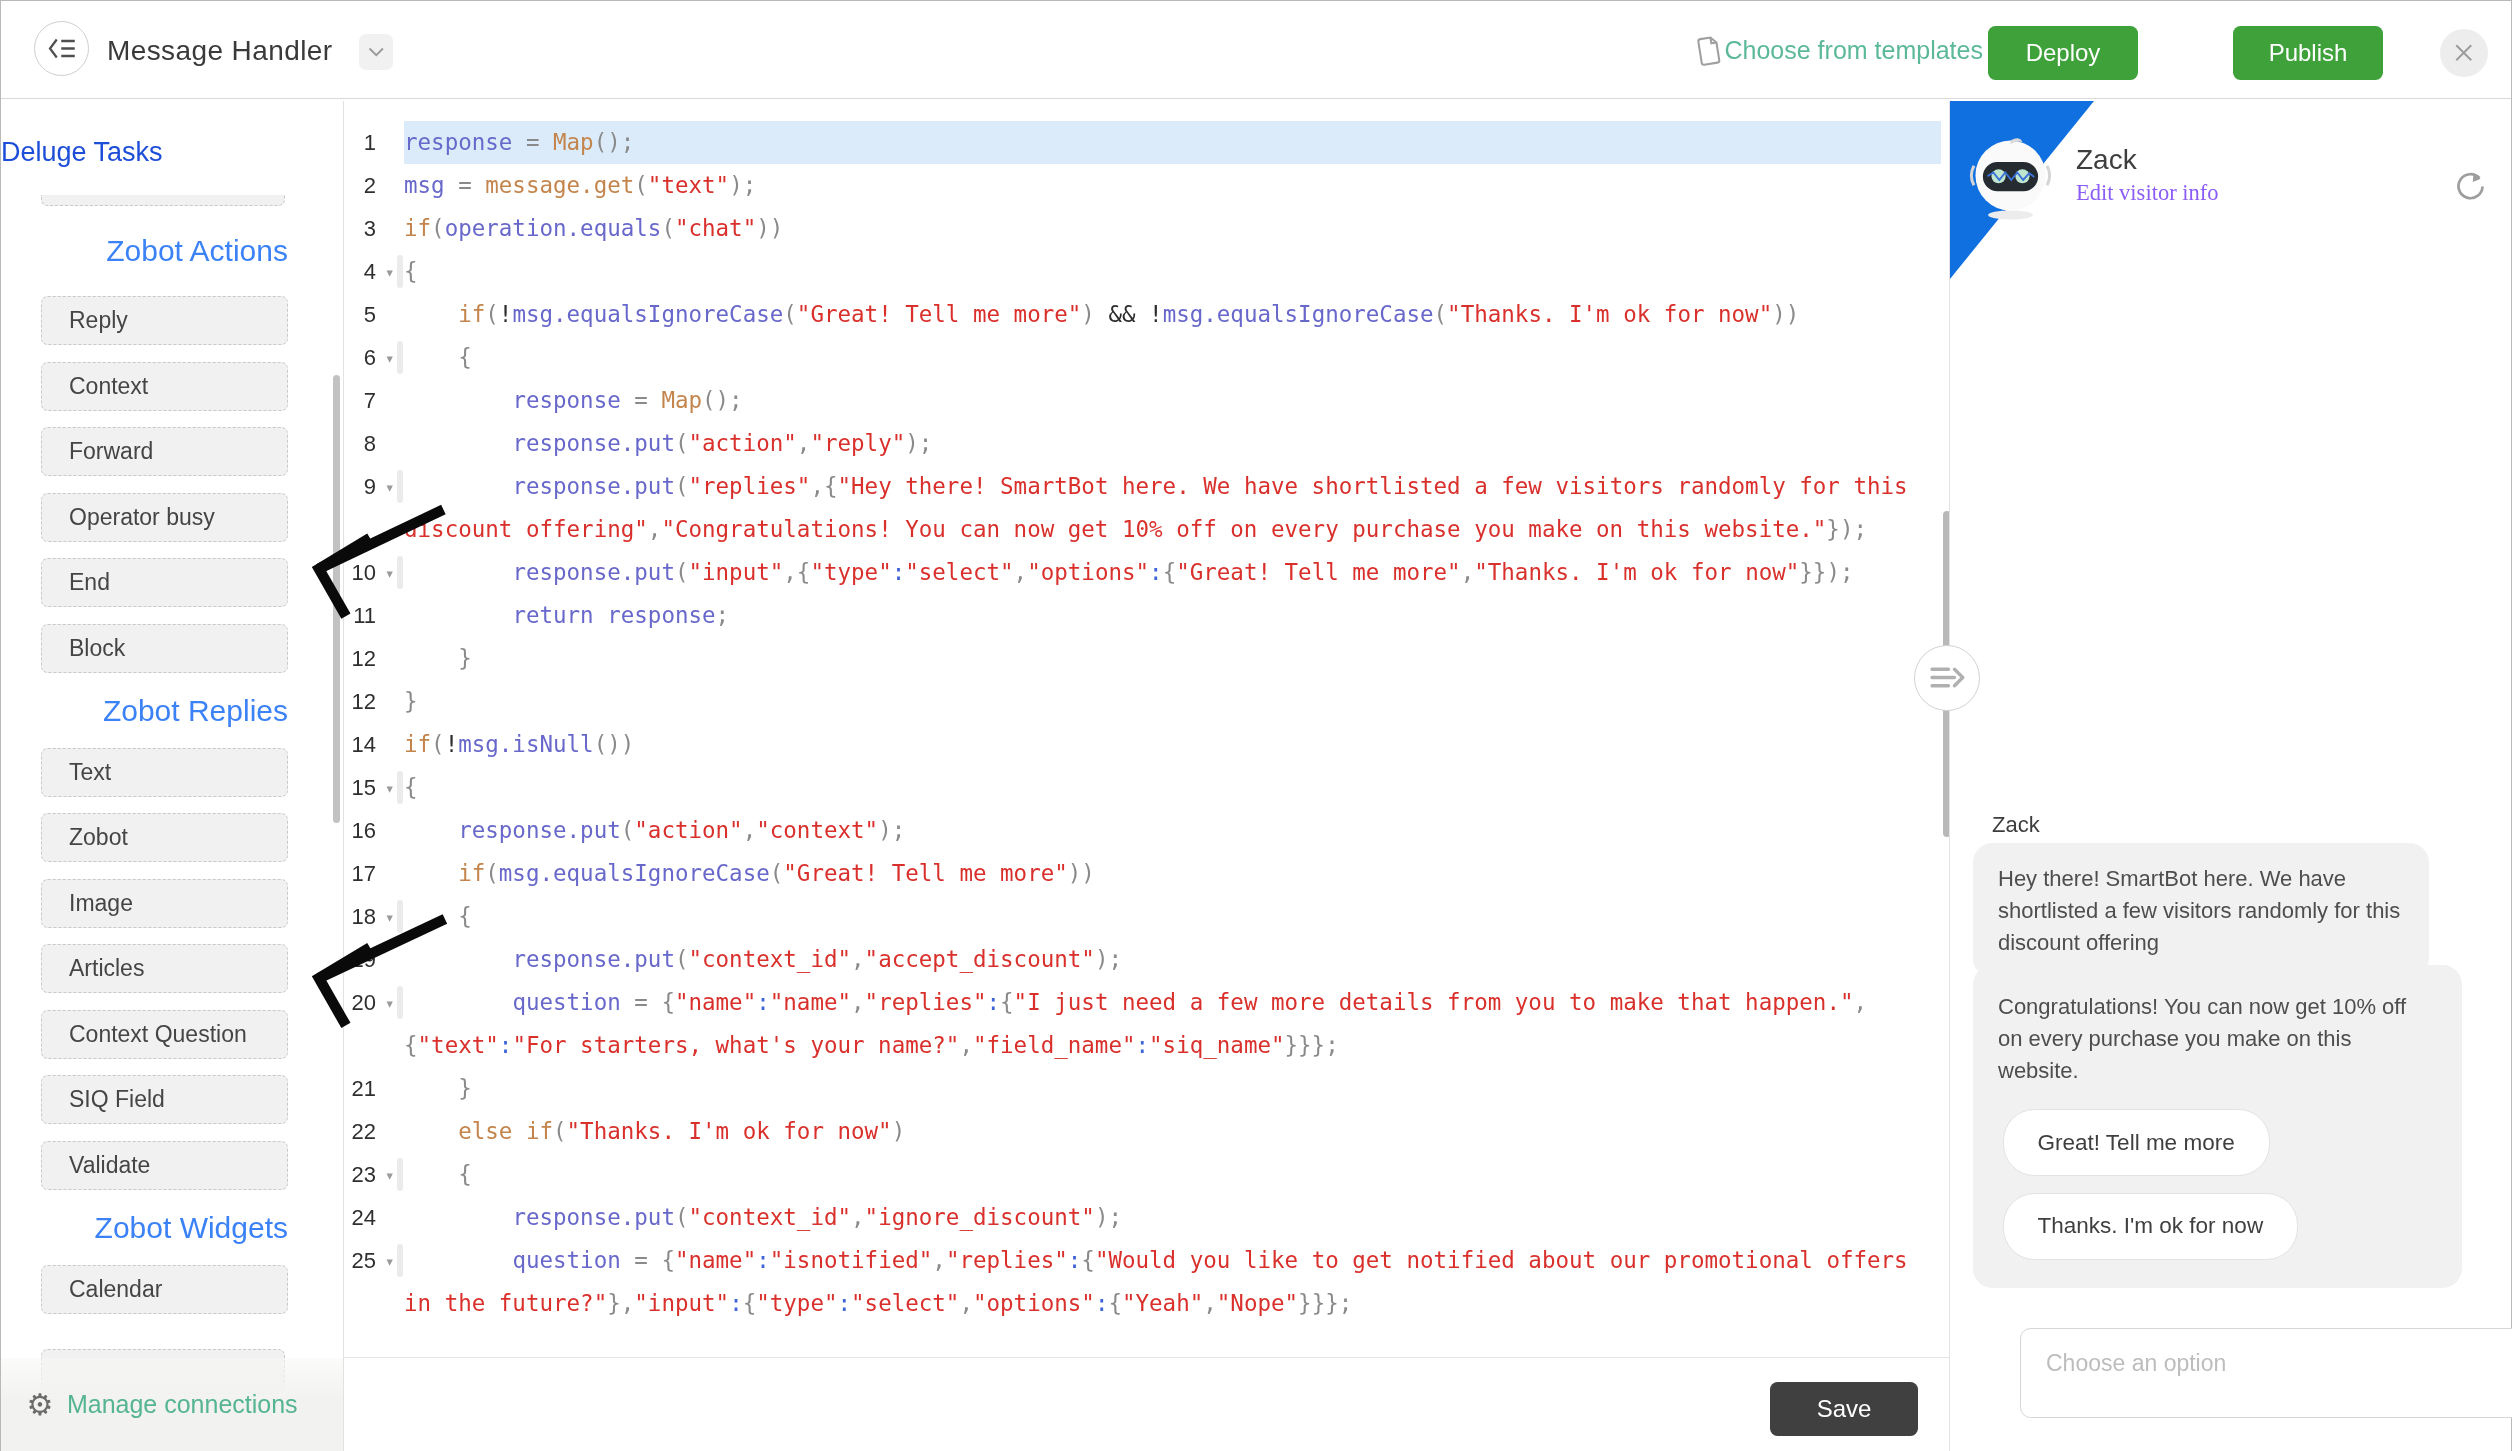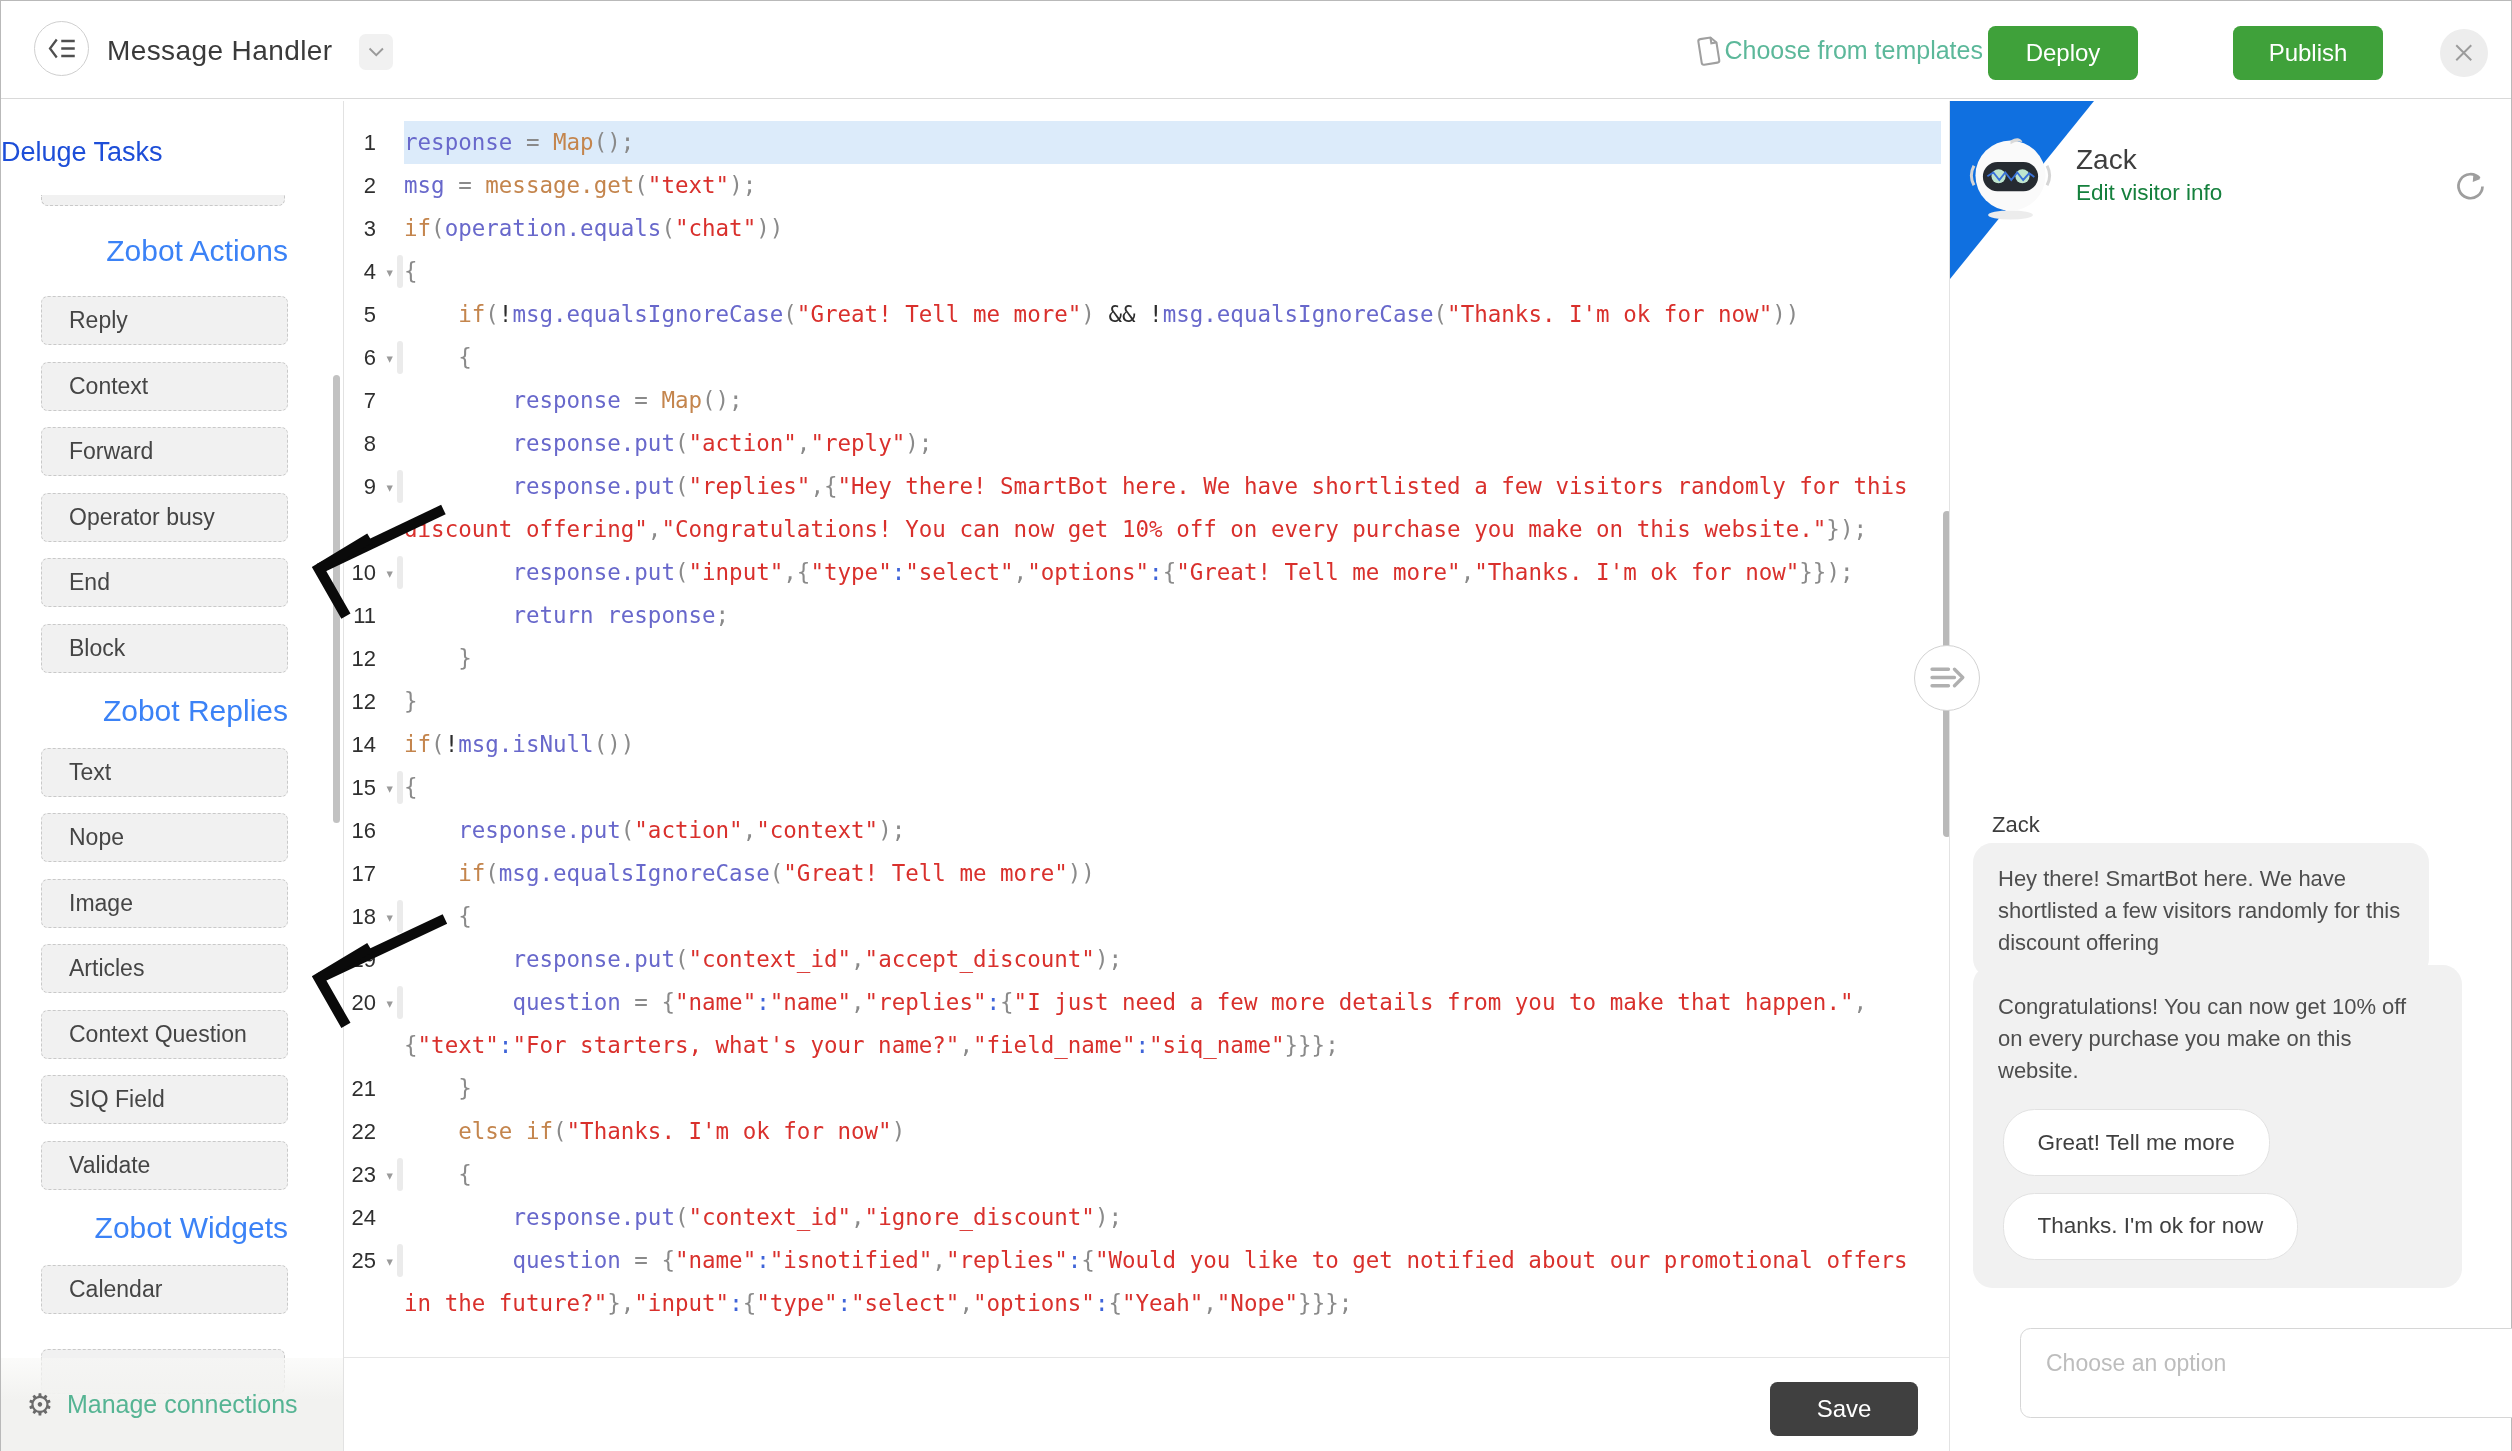--- a/index.html
+++ b/index.html
@@ -48,21 +48,21 @@
   .tk-c{color:#3f64d9;}  
   .editor-footer{position:absolute;left:0;right:0;bottom:0;height:93px;border-top:1.5px solid #e5e5e5;background:#fff;}
   .btn-save{position:absolute;right:33px;top:24px;width:148px;height:54px;background:#404040;color:#fff;border:none;border-radius:7.5px;font-size:24px;font-family:"Liberation Sans",sans-serif;cursor:pointer;}
   .ed-scrollthumb{position:absolute;right:0;top:410px;width:8.2px;height:326px;background:#b9b9b9;border-radius:4.5px;}
 
   
   .preview{position:absolute;right:0;top:100px;width:562px;bottom:0;background:#fff;border-left:1.5px solid #e3e3e3;box-sizing:border-box;}
   .banner{position:absolute;left:0;top:0;width:144px;height:178px;background:#1070e0;clip-path:polygon(0 0,100% 0,0 100%);}
   .avatar{position:absolute;left:18px;top:35px;width:85px;height:85px;}
   .pv-name{position:absolute;left:126px;top:43px;font-size:28px;color:#3e3e3e;}
-  .pv-edit{position:absolute;left:126px;top:79px;font-size:22.5px;color:#15803d;cursor:pointer;}
+  .pv-edit{position:absolute;left:126px;top:79px;font-size:22.5px;color:#8b5cf6;cursor:pointer;font-family:Liberation Serif, serif;}
   .refresh{position:absolute;left:504px;top:69px;width:33px;height:33px;cursor:pointer;}
   .collapse-btn{position:absolute;left:-36px;top:544px;width:66px;height:66px;border-radius:50%;background:#fff;border:1.5px solid #d2d2d2;box-sizing:border-box;display:flex;align-items:center;justify-content:center;cursor:pointer;z-index:8;}
   .chat-label{position:absolute;left:42px;top:711px;font-size:22px;color:#3d3d3d;}
   .bubble{background:#f1f1f1;border-radius:19.5px;color:#4e4e4e;font-size:22px;line-height:32px;box-sizing:border-box;}
   .bubble1{position:absolute;left:22.5px;top:742px;width:456px;padding:19.5px 25.5px;}
   .bubble2{position:absolute;left:22.5px;top:864px;width:489px;padding:25.5px 25.5px 28.5px;}
   .pills{margin-top:22.5px;display:flex;flex-direction:column;gap:16.5px;align-items:flex-start;}
   .pill{height:67px;border:1.5px solid #e2e2e2;border-radius:31.5px;background:#fff;font-size:22.5px;color:#3f3f3f;padding:0 34px;display:flex;align-items:center;box-sizing:border-box;margin-left:4.5px;cursor:pointer;}
   .chat-input{position:absolute;left:25.5px;top:1227px;width:508px;height:90px;border:1.5px solid #d6d6d6;border-radius:10.5px;padding:21px 25.5px;font-size:23px;color:#444;box-sizing:border-box;resize:none;outline:none;font-family:"Liberation Sans",sans-serif;background:#fff;margin-left:44px;}
   .chat-input::placeholder{color:#bdbdbd;}
@@ -114,21 +114,21 @@
     <div class="sb-sections">
         <div class="sb-label first">Zobot Actions</div>
         <div class="sb-btn">Reply</div>
         <div class="sb-btn">Context</div>
         <div class="sb-btn">Forward</div>
         <div class="sb-btn">Operator busy</div>
         <div class="sb-btn">End</div>
         <div class="sb-btn">Block</div>
         <div class="sb-label">Zobot Replies</div>
         <div class="sb-btn">Text</div>
-        <div class="sb-btn">Nope</div>
+        <div class="sb-btn">Zobot</div>
         <div class="sb-btn">Image</div>
         <div class="sb-btn">Articles</div>
         <div class="sb-btn">Context Question</div>
         <div class="sb-btn">SIQ Field</div>
         <div class="sb-btn">Validate</div>
         <div class="sb-label">Zobot Widgets</div>
         <div class="sb-btn">Calendar</div>
       </div>
     <div class="sb-partial-bottom"></div>
     <div class="sb-scrollthumb"></div>

